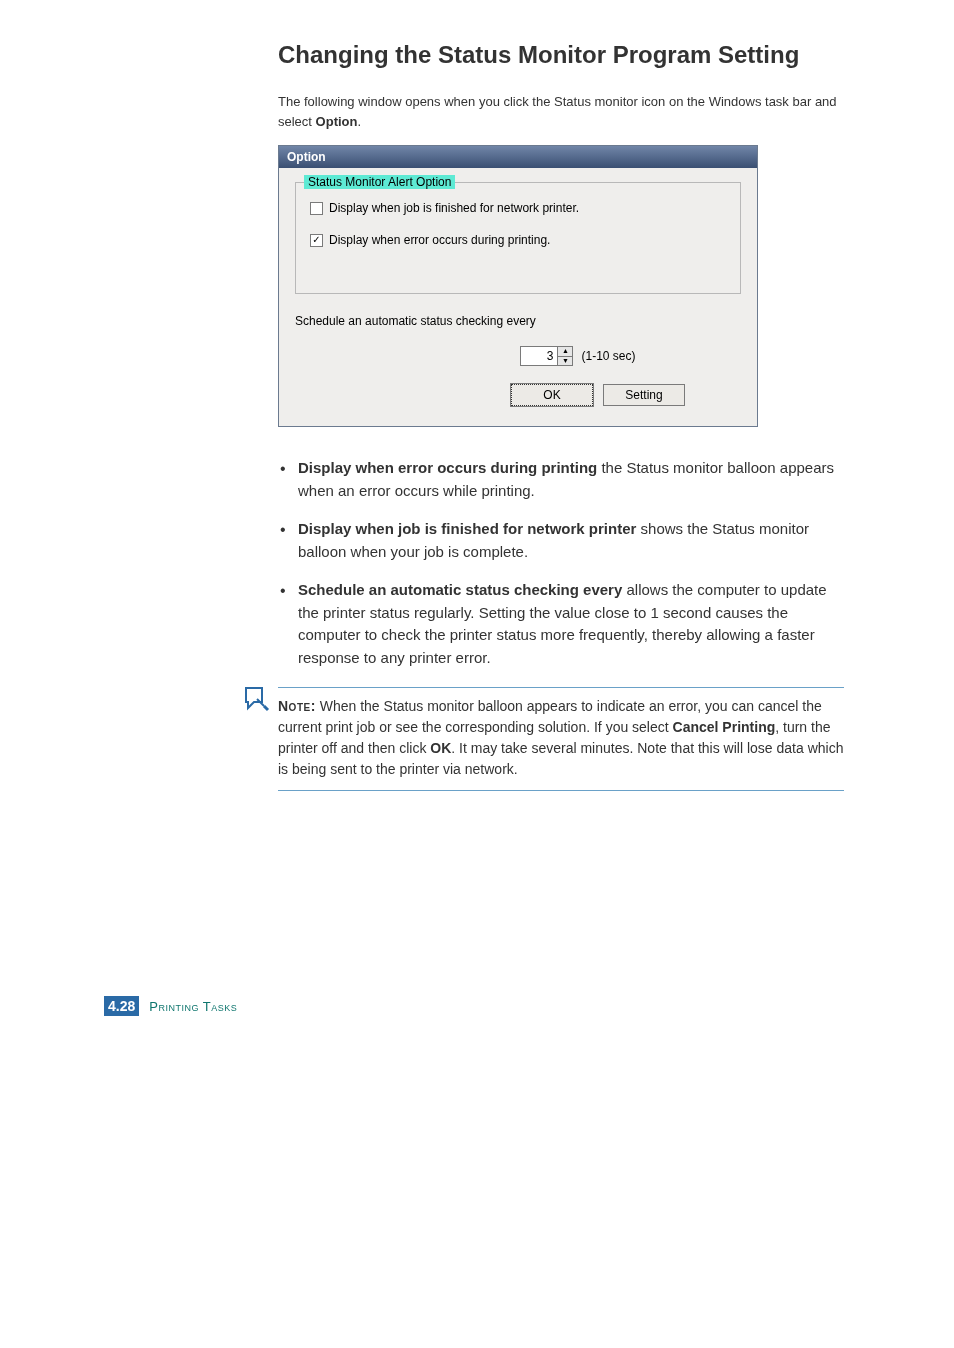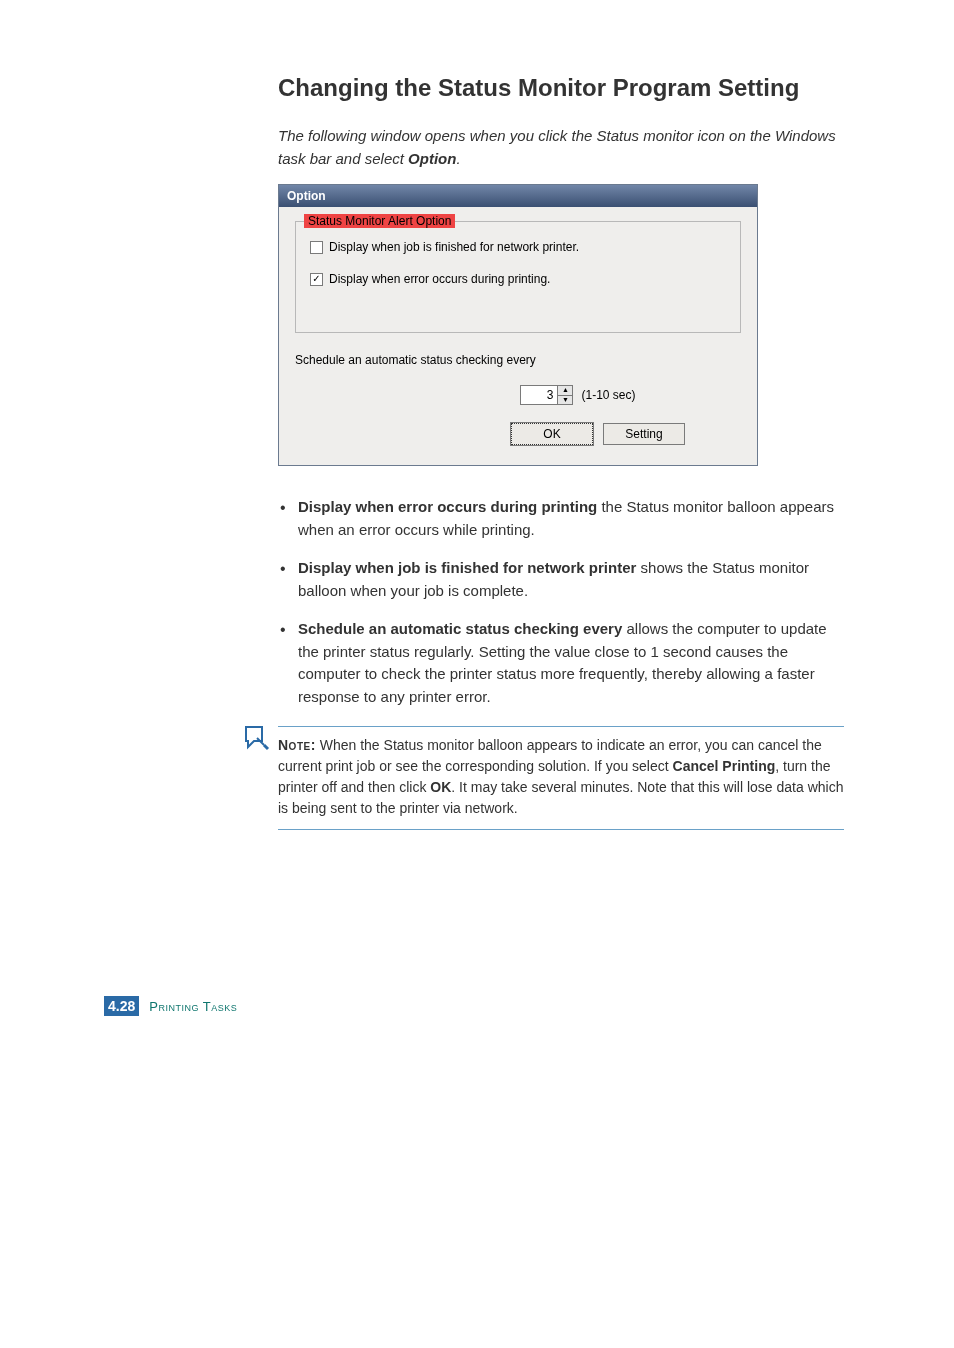--- a/index.html
+++ b/index.html
@@ -1,36 +1,36 @@
 <!DOCTYPE html>
 <html><head>
 <meta charset="utf-8">
 <style>
   * { margin: 0; padding: 0; box-sizing: border-box; }
   html, body { width: 954px; height: 1348px; background: #fff; font-family: Verdana, Geneva, sans-serif; color: #333; }
-  .page { width: 954px; height: 1078px; position: relative; padding: 72px 110px 72px 278px; }
+  .page { width: 954px; height: 1078px; position: relative; padding: 39px 110px 72px 278px; }
 
   .heading { font-size: 24px; font-weight: bold; color: #333; line-height: 1.3; margin-bottom: 22px; }
 
-  .intro { font-size: 15px; line-height: 1.5; margin-bottom: 14px; font-style: italic; }
+  .intro { font-size: 13px; line-height: 1.5; margin-bottom: 14px; }
   .intro .b { font-weight: bold; }
 
   
   .dialog {
     width: 480px; border: 1px solid #6b7a8f; background: #efeeec;
     font-family: Tahoma, Arial, sans-serif; font-size: 12px; color: #000;
     margin-bottom: 30px;
   }
   .dialog-title {
     background: linear-gradient(#7186a8, #3a4f72); color: #fff;
     padding: 4px 8px; font-weight: bold; font-size: 12px;
   }
   .dialog-body { padding: 14px 16px 14px 16px; }
   .fieldset { border: 1px solid #b8b8b8; padding: 12px 14px 28px 14px; position: relative; margin-bottom: 18px; }
-  .fieldset-legend { position: absolute; top: -8px; left: 8px; background: #ef4444; padding: 0 4px; font-size: 12px; }
+  .fieldset-legend { position: absolute; top: -8px; left: 8px; background: #5eead4; padding: 0 4px; font-size: 12px; }
   .chk-row { display: flex; align-items: center; gap: 6px; margin: 6px 0 18px 0; }
   .chkbox { width: 13px; height: 13px; border: 1px solid #7a7a7a; background: #fff; display: inline-flex; align-items: center; justify-content: center; font-size: 10px; line-height: 1; color: #000; }
   .sched-row { margin: 20px 0 18px 0; font-size: 12px; }
   .spinner-row { display: flex; align-items: center; gap: 8px; justify-content: center; margin: 16px 0 16px 120px; }
   .spinner {
     display: inline-flex; align-items: stretch; height: 20px;
     border: 1px solid #7a7a7a; background: #fff;
   }
   .spinner-val { width: 36px; text-align: right; padding: 2px 4px; font-size: 12px; }
   .spinner-btns { display: flex; flex-direction: column; border-left: 1px solid #7a7a7a; }

